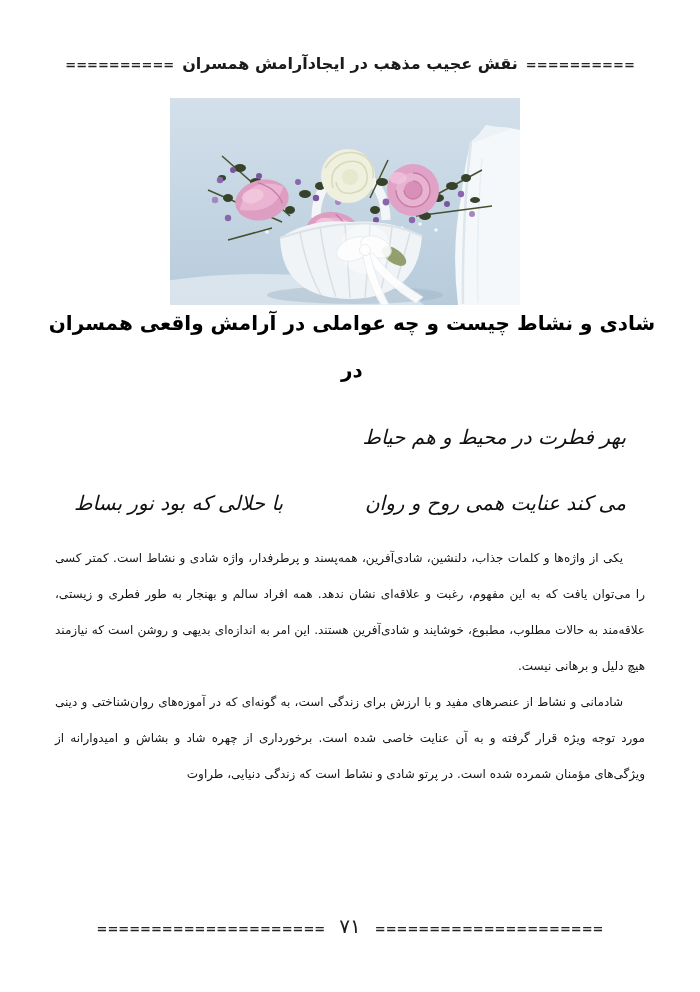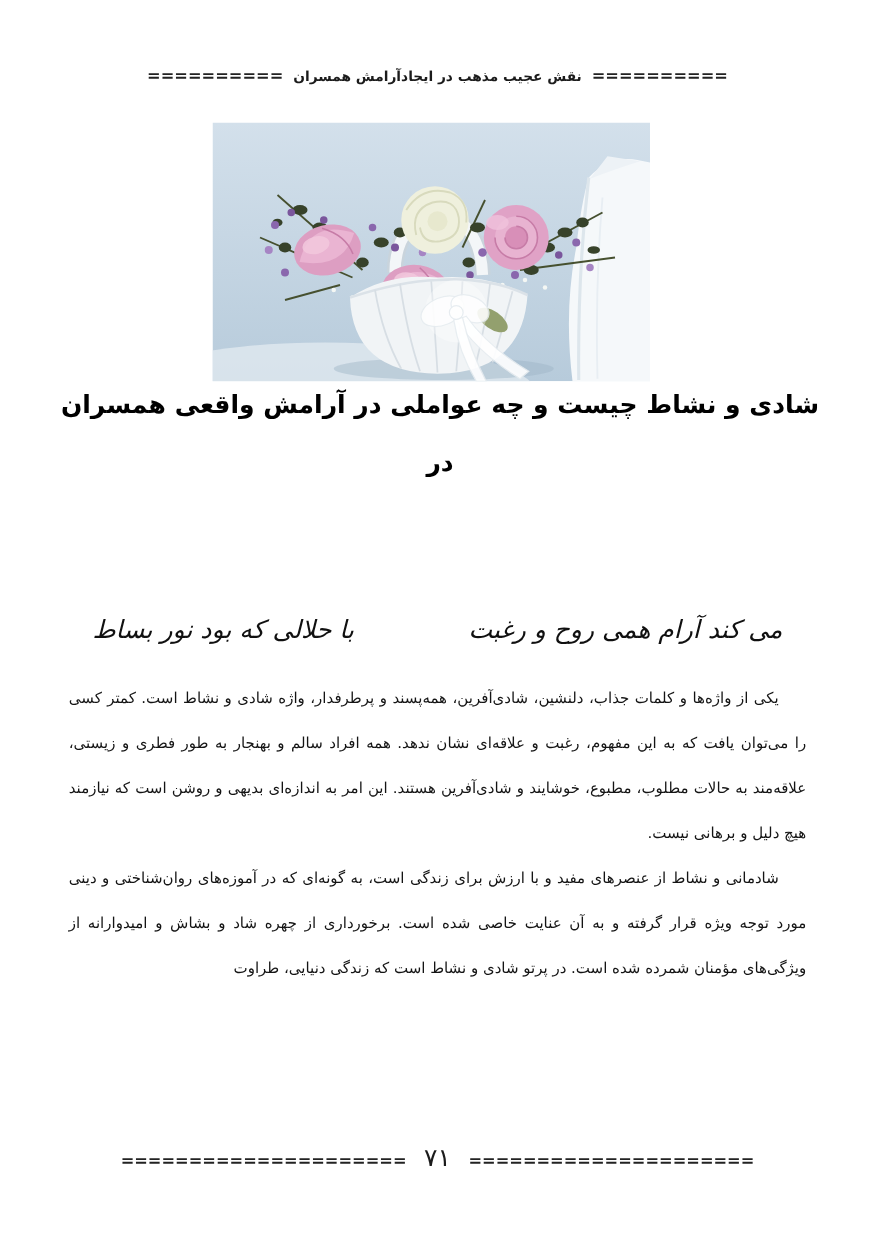--- a/index.html
+++ b/index.html
@@ -8,21 +8,21 @@
     background:#ffffff; overflow:hidden;
     font-family:"DejaVu Sans", sans-serif; color:#111;
   }
   
   .header-line {
     position:absolute; top:54px; left:0; right:0;
     display:flex; justify-content:center; align-items:baseline; gap:8px;
     font-size:13px; color:#1b1b1b; direction:rtl; letter-spacing:0.5px;
   }
   .header-line .rule { letter-spacing:0; font-weight:bold; color:#222; }
-  .header-line .title { font-size:11px; font-weight:bold; }
+  .header-line .title { font-size:16px; font-weight:bold; }
   
   .photo {
     position:absolute; top:98px; left:170px; width:350px; height:207px;
   }
   .photo svg { display:block; width:100%; height:100%; }
   
   .heading {
     position:absolute; top:300px; left:44px; right:40px;
     direction:rtl; text-align:center; font-weight:bold;
     font-size:20px; line-height:47px; color:#000;
@@ -203,23 +203,24 @@
       </g>
     </svg>
   </div>
 
   <div class="heading">
     <div>شادی و نشاط چیست و چه عواملی در آرامش واقعی همسران در</div>
   </div>
 
   <div class="poem">
     <div class="poem-row">
+      <span>بهر فطرت در محیط و هم حیاط</span>
     </div>
     <div class="poem-row">
-      <span>می کند آرام همی روح و رغبت</span>
+      <span>می کند عنایت همی روح و روان</span>
       <span>با حلالی که بود نور بساط</span>
     </div>
   </div>
 
   <div class="body-text">
     <p>یکی از واژه‌ها و کلمات جذاب، دلنشین، شادی‌آفرین، همه‌پسند و پرطرفدار، واژه شادی و نشاط است. کمتر کسی را می‌توان یافت که به این مفهوم، رغبت و علاقه‌ای نشان ندهد. همه افراد سالم و بهنجار به طور فطری و زیستی، علاقه‌مند به حالات مطلوب، مطبوع، خوشایند و شادی‌آفرین هستند. این امر به اندازه‌ای بدیهی و روشن است که نیازمند هیچ دلیل و برهانی نیست.</p>
     <p>شادمانی و نشاط از عنصرهای مفید و با ارزش برای زندگی است، به گونه‌ای که در آموزه‌های روان‌شناختی و دینی مورد توجه ویژه قرار گرفته و به آن عنایت خاصی شده است. برخورداری از چهره شاد و بشاش و امیدوارانه از ویژگی‌های مؤمنان شمرده شده است. در پرتو شادی و نشاط است که زندگی دنیایی، طراوت</p>
   </div>
 
   <div class="footer">

